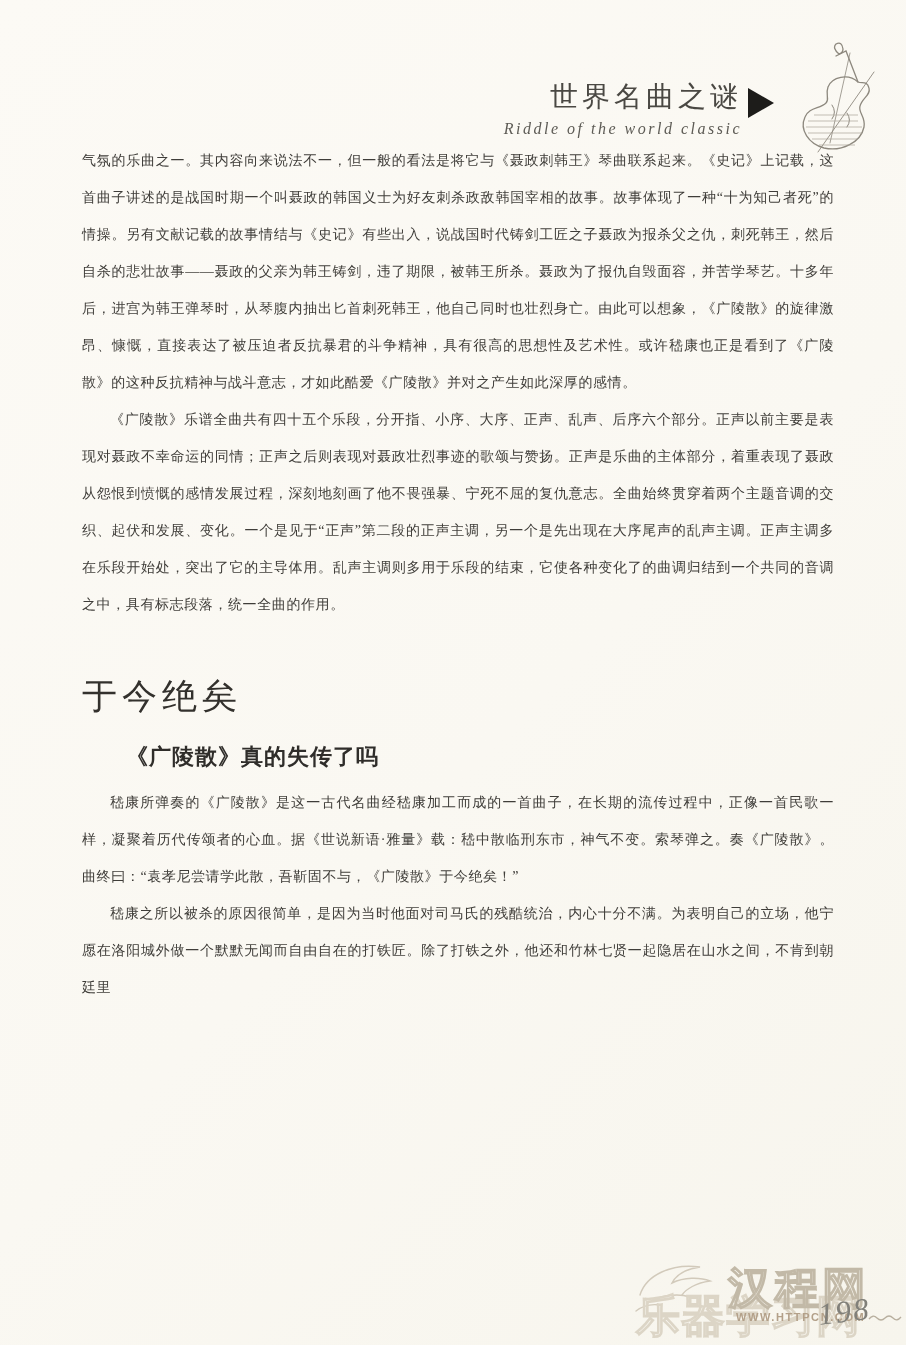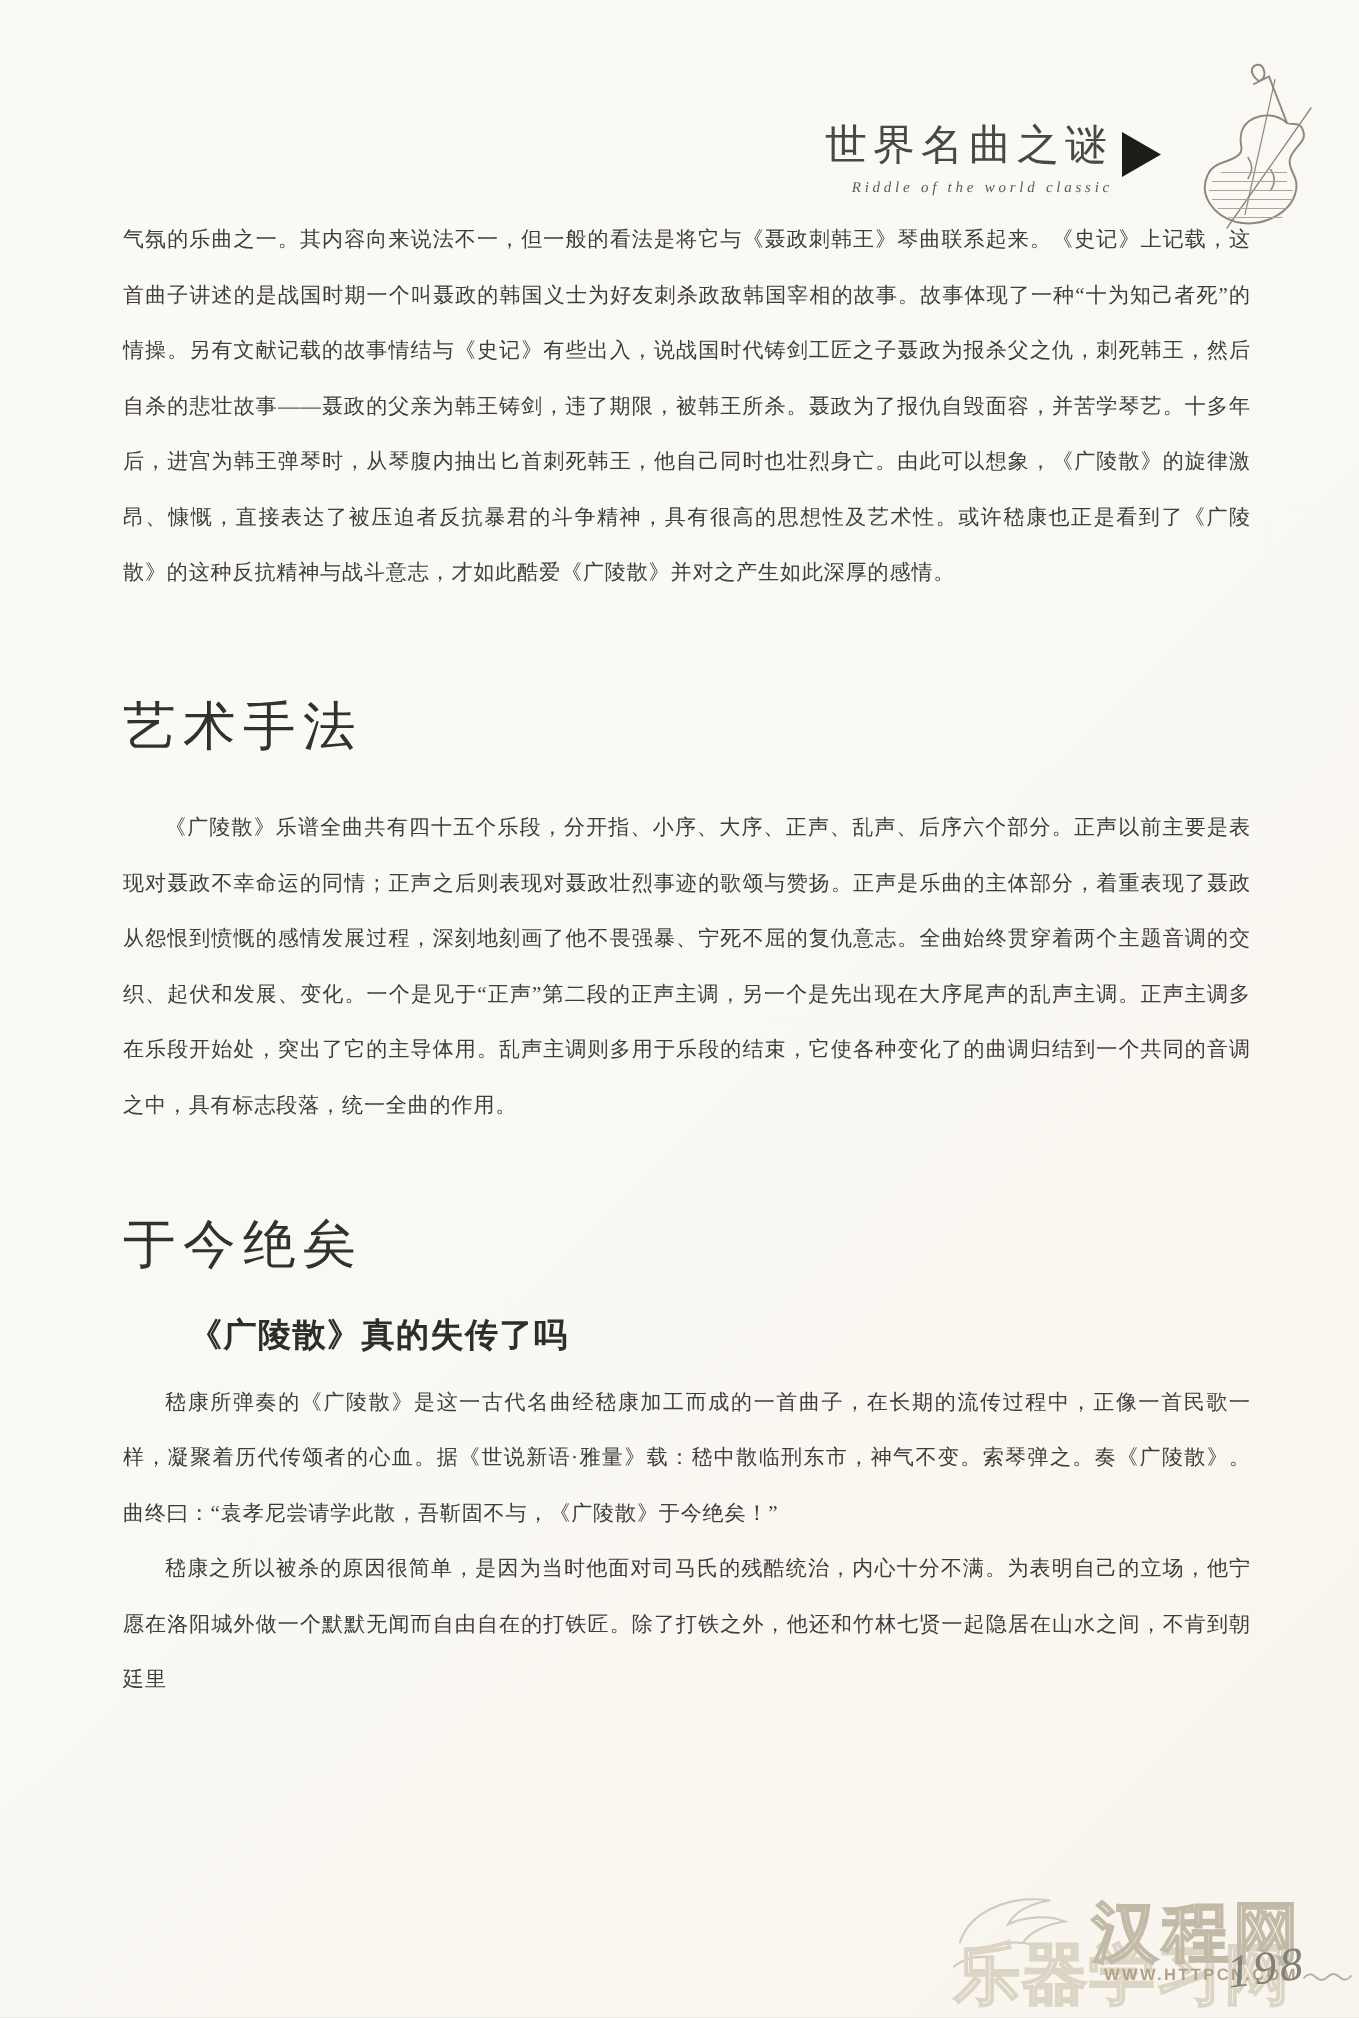--- a/index.html
+++ b/index.html
@@ -12,21 +12,21 @@
     font-family:"Liberation Serif","DejaVu Serif",serif;
     color:#3f3d39;
   }
   
   .header{position:absolute;top:42px;right:24px;width:340px;height:120px;}
   .header-text{position:absolute;top:36px;right:140px;text-align:right;white-space:nowrap;margin-left:38px;}
   .series-title{
     font-size:28px;letter-spacing:4px;color:#4a4843;font-weight:400;
   }
   .series-subtitle{
-    margin-top:4px;font-size:10px;font-style:italic;letter-spacing:2.5px;
+    margin-top:4px;font-size:16px;font-style:italic;letter-spacing:2.5px;
     color:#5d5b55;
   }
   .triangle{
     position:absolute;top:46px;right:108px;width:0;height:0;
     border-left:26px solid #1d1c1a;
     border-top:15px solid transparent;
     border-bottom:15px solid transparent;
   }
   .violin{position:absolute;top:0;right:0;}
   
@@ -108,21 +108,20 @@
           <path d="M41 103 h36"></path>
           <path d="M36 73 h44"></path>
       </g>
     </svg>
   </div>
 
   <div class="article">
 
     <p class="para">气氛的乐曲之一。其内容向来说法不一，但一般的看法是将它与《聂政刺韩王》琴曲联系起来。《史记》上记载，这首曲子讲述的是战国时期一个叫聂政的韩国义士为好友刺杀政敌韩国宰相的故事。故事体现了一种“十为知己者死”的情操。另有文献记载的故事情结与《史记》有些出入，说战国时代铸剑工匠之子聂政为报杀父之仇，刺死韩王，然后自杀的悲壮故事——聂政的父亲为韩王铸剑，违了期限，被韩王所杀。聂政为了报仇自毁面容，并苦学琴艺。十多年后，进宫为韩王弹琴时，从琴腹内抽出匕首刺死韩王，他自己同时也壮烈身亡。由此可以想象，《广陵散》的旋律激昂、慷慨，直接表达了被压迫者反抗暴君的斗争精神，具有很高的思想性及艺术性。或许嵇康也正是看到了《广陵散》的这种反抗精神与战斗意志，才如此酷爱《广陵散》并对之产生如此深厚的感情。</p>
 
-    <h2 class="section-heading">艺术手法</h2>
 
     <p class="para indent">《广陵散》乐谱全曲共有四十五个乐段，分开指、小序、大序、正声、乱声、后序六个部分。正声以前主要是表现对聂政不幸命运的同情；正声之后则表现对聂政壮烈事迹的歌颂与赞扬。正声是乐曲的主体部分，着重表现了聂政从怨恨到愤慨的感情发展过程，深刻地刻画了他不畏强暴、宁死不屈的复仇意志。全曲始终贯穿着两个主题音调的交织、起伏和发展、变化。一个是见于“正声”第二段的正声主调，另一个是先出现在大序尾声的乱声主调。正声主调多在乐段开始处，突出了它的主导体用。乱声主调则多用于乐段的结束，它使各种变化了的曲调归结到一个共同的音调之中，具有标志段落，统一全曲的作用。</p>
 
     <h2 class="section-heading second">于今绝矣</h2>
 
     <h3 class="sub-heading">《广陵散》真的失传了吗</h3>
 
     <p class="para indent after-sub">嵇康所弹奏的《广陵散》是这一古代名曲经嵇康加工而成的一首曲子，在长期的流传过程中，正像一首民歌一样，凝聚着历代传颂者的心血。据《世说新语·雅量》载：嵇中散临刑东市，神气不变。索琴弹之。奏《广陵散》。 曲终曰：“袁孝尼尝请学此散，吾靳固不与，《广陵散》于今绝矣！”</p>
 
     <p class="para indent">嵇康之所以被杀的原因很简单，是因为当时他面对司马氏的残酷统治，内心十分不满。为表明自己的立场，他宁愿在洛阳城外做一个默默无闻而自由自在的打铁匠。除了打铁之外，他还和竹林七贤一起隐居在山水之间，不肯到朝廷里</p>

